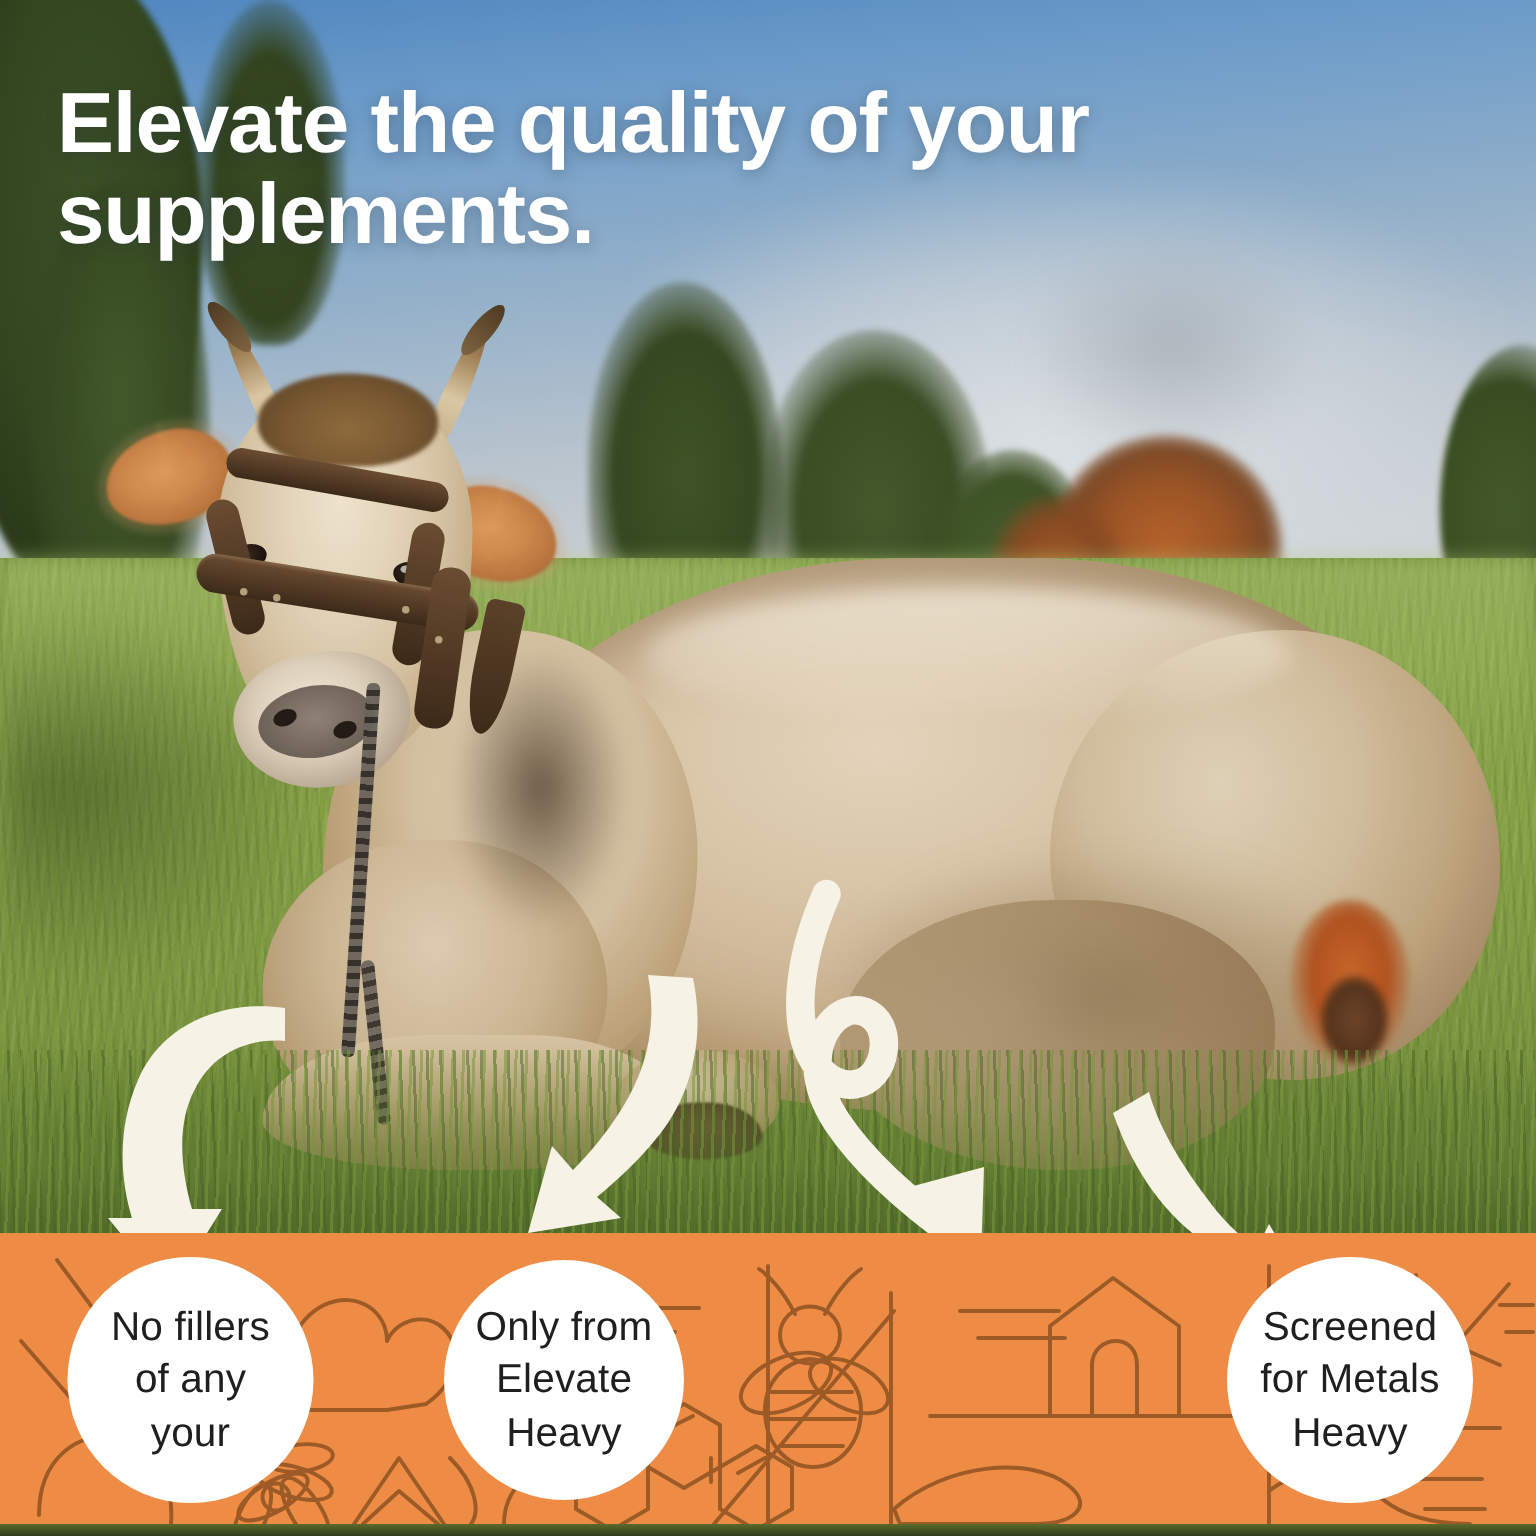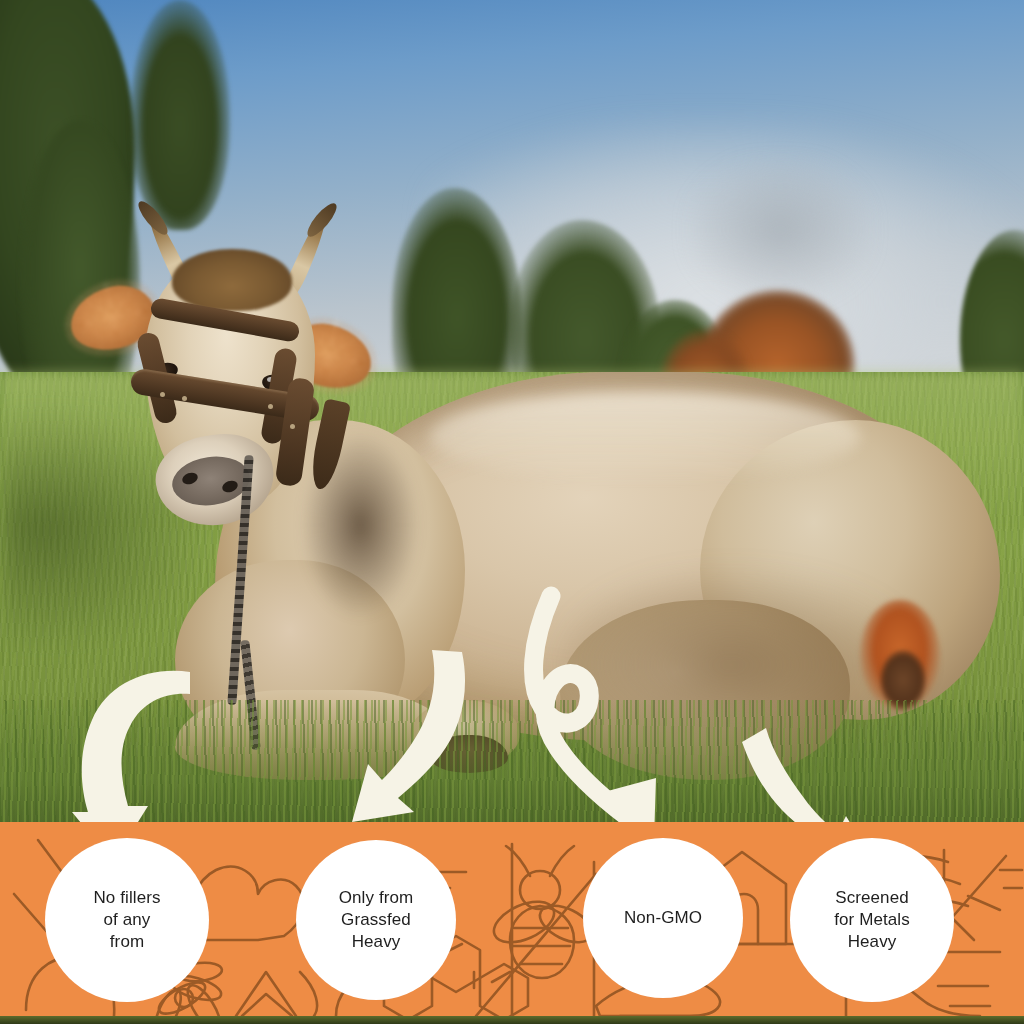--- a/index.html
+++ b/index.html
@@ -185,21 +185,21 @@
   .arrows{position:absolute;left:0;top:0;width:1024px;height:1024px;pointer-events:none;}
 
   
   .banner{position:absolute;left:0;top:822px;width:1024px;height:194px;background:#ee8c45;overflow:hidden;}
   .banner-art{position:absolute;left:0;top:0;width:1024px;height:194px;}
   .photo-strip{position:absolute;left:0;top:1016px;width:1024px;height:8px;
        background:linear-gradient(180deg,#5c6b2c,#2f3a18);}
 
   .circle{position:absolute;border-radius:50%;background:#fff;
        display:flex;align-items:center;justify-content:center;text-align:center;
-       color:#1f1f1f;font-size:17px;line-height:1.3;letter-spacing:.1px;}
+       color:#1f1f1f;font-size:27px;line-height:1.3;letter-spacing:.1px;}
   .circle span{display:block;padding:0 8px;}
 </style>
 </head>
 <body>
 
 <div id="stage">
 
   <div class="scene">
     <div class="sky"></div>
     <div class="sky-haze"></div>
@@ -271,20 +271,24 @@
       <div class="rivet" style="left:182px;top:396px;"></div>
       <div class="rivet" style="left:268px;top:404px;"></div>
       <div class="rivet" style="left:290px;top:424px;"></div>
       <div class="chain"></div>
       <div class="chain2"></div>
     </div>
 
     <div class="grass-front"></div>
   </div>
 
+  <div class="headline">
+    <div>Elevate the quality of your</div>
+    <div>supplements.</div>
+  </div>
 
   <svg class="arrows" viewBox="0 0 1024 1024">
 
     <g>
       <path fill="#f6f3e6" d="M190,672 C150,666 108,682 92,720 C78,752 80,786 88,812
         L72,812 L113,862 L148,806 L128,806 C120,778 118,748 130,726
         C143,700 168,692 190,694 Z"></path>
     </g>
 
     <g>
@@ -397,36 +401,31 @@
         <path d="M336,194 C336,172 352,156 374,152"></path>
       </g>
     </svg>
   </div>
   <div class="photo-strip"></div>
 
   <div class="circle" style="left:45px;top:838px;width:164px;height:164px;">
     <span>
         <div>No fillers</div>
         <div>of any</div>
-        <div>from</div>
+        <div>your</div>
       </span>
   </div>
   <div class="circle" style="left:296px;top:840px;width:160px;height:160px;">
     <span>
         <div>Only from</div>
-        <div>Grassfed</div>
+        <div>Elevate</div>
         <div>Heavy</div>
       </span>
   </div>
-  <div class="circle" style="left:583px;top:838px;width:160px;height:160px;">
-    <span>
-        <div>Non-GMO</div>
-      </span>
-  </div>
-  <div class="circle" style="left:790px;top:838px;width:164px;height:164px;">
+  <div class="circle" style="left:818px;top:838px;width:164px;height:164px;">
     <span>
         <div>Screened</div>
         <div>for Metals</div>
         <div>Heavy</div>
       </span>
   </div>
 
 </div>
 
 </body></html>

